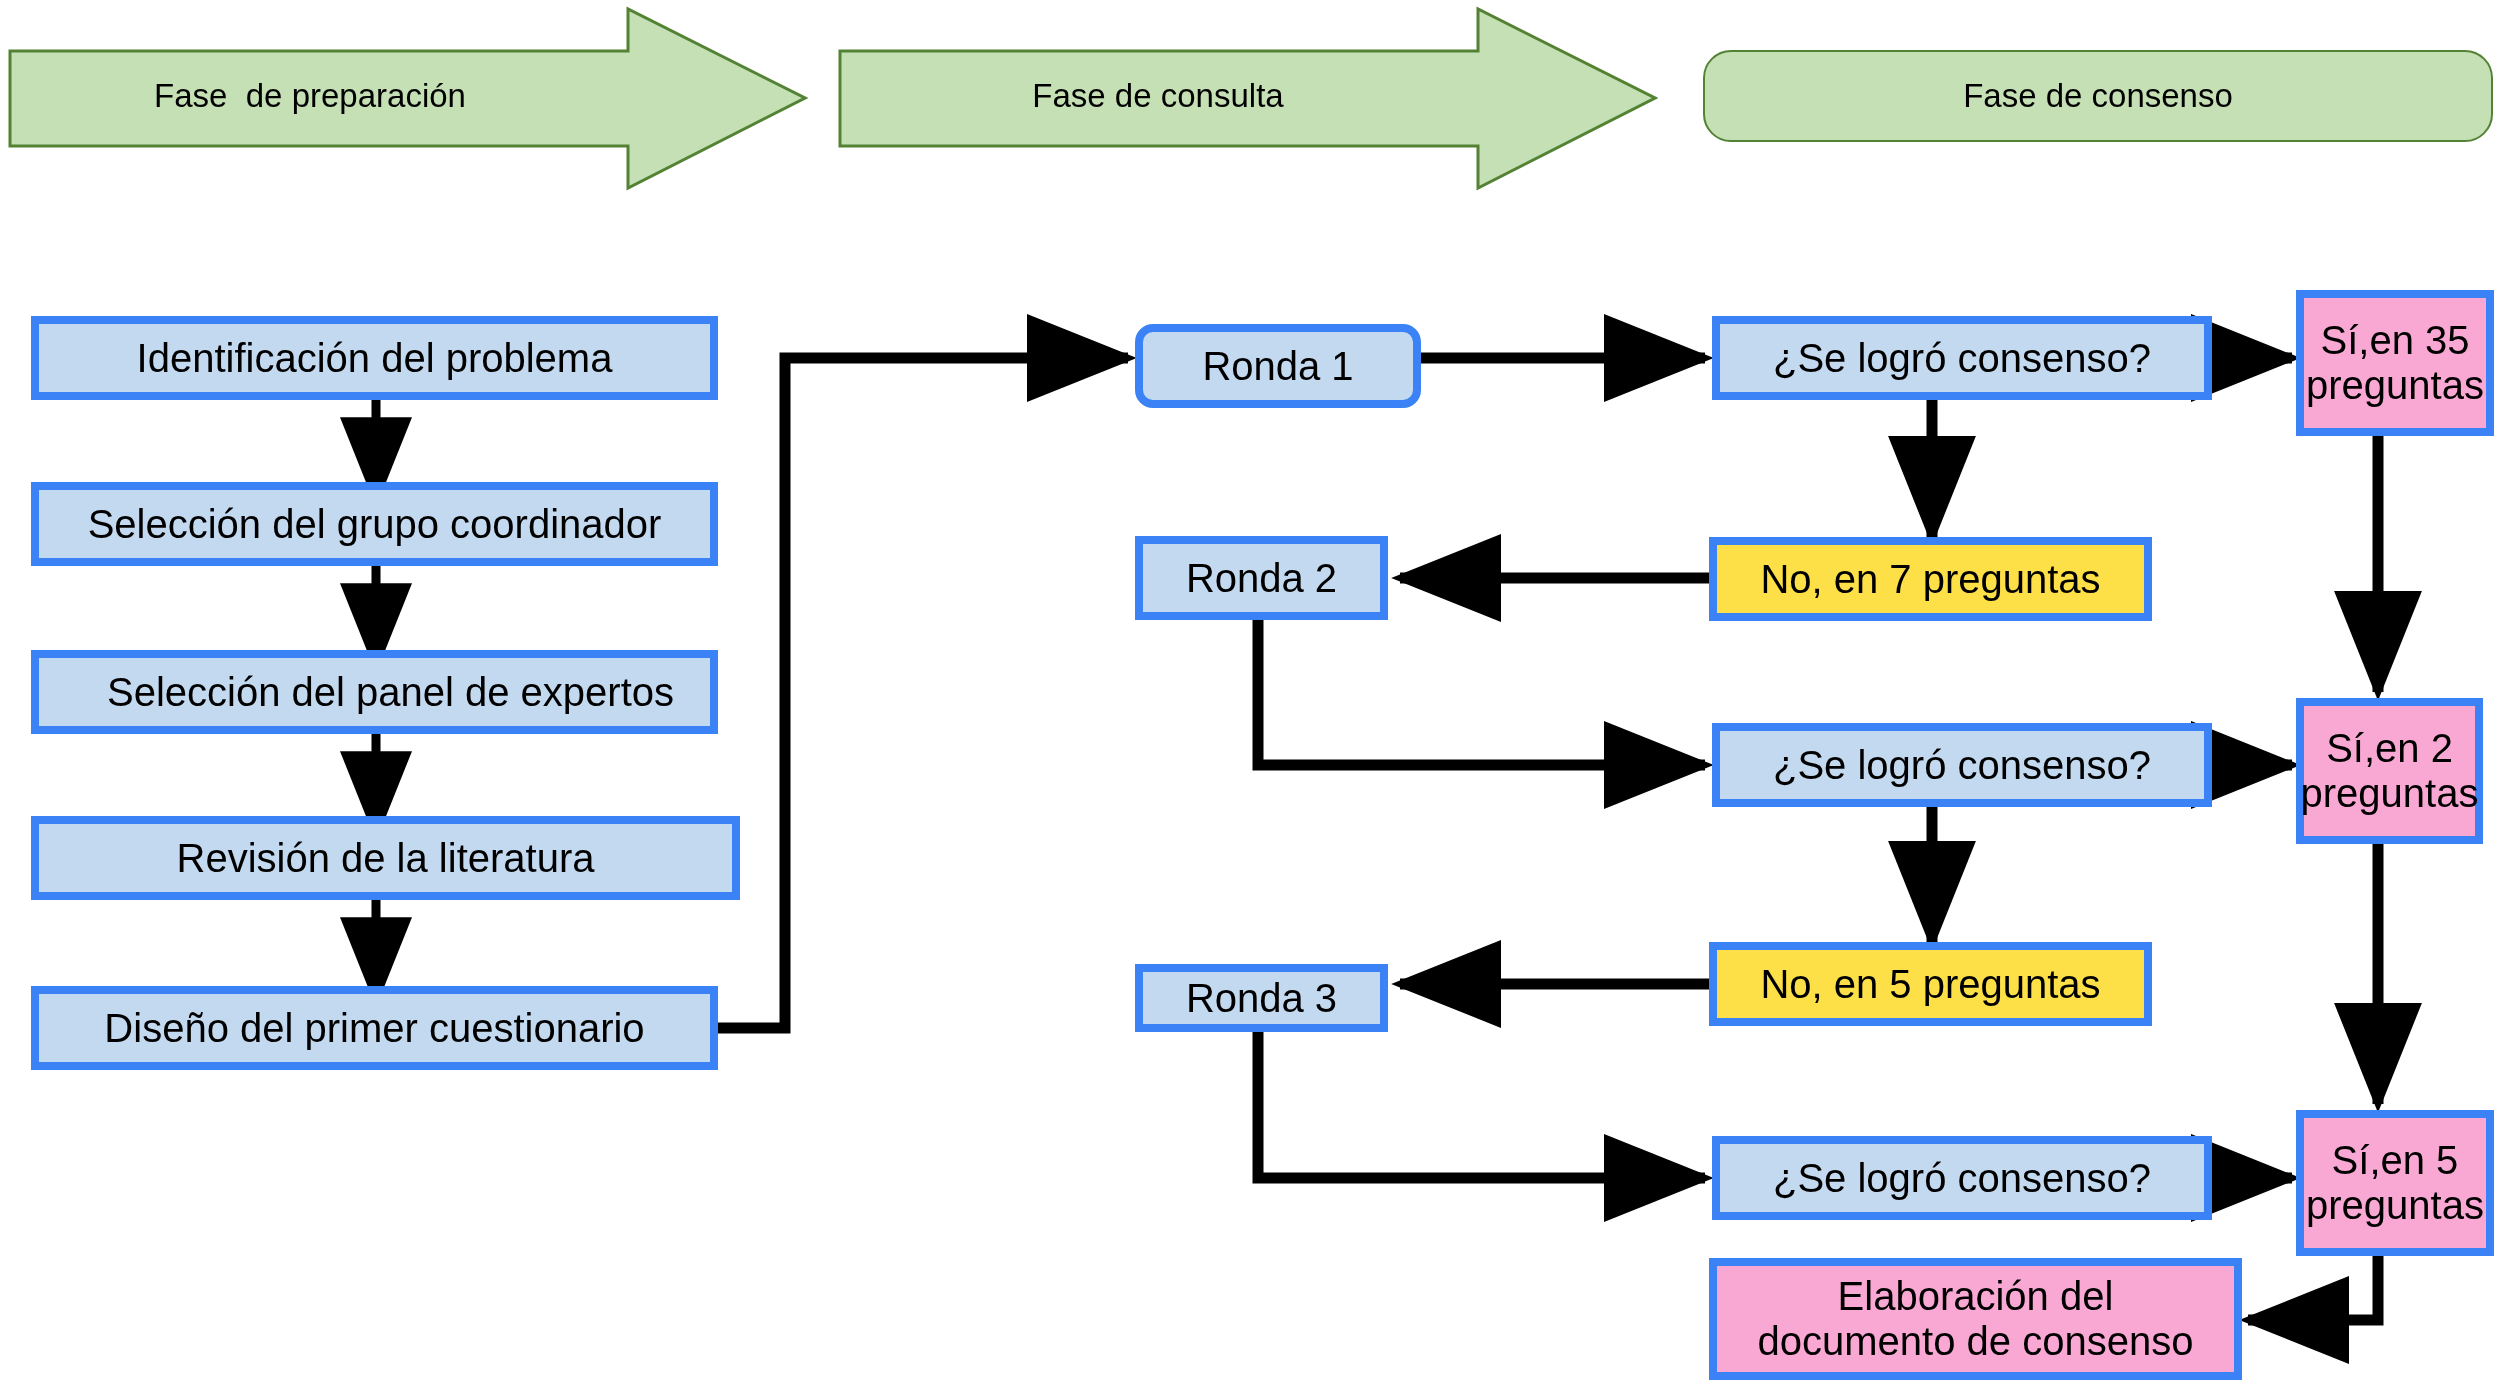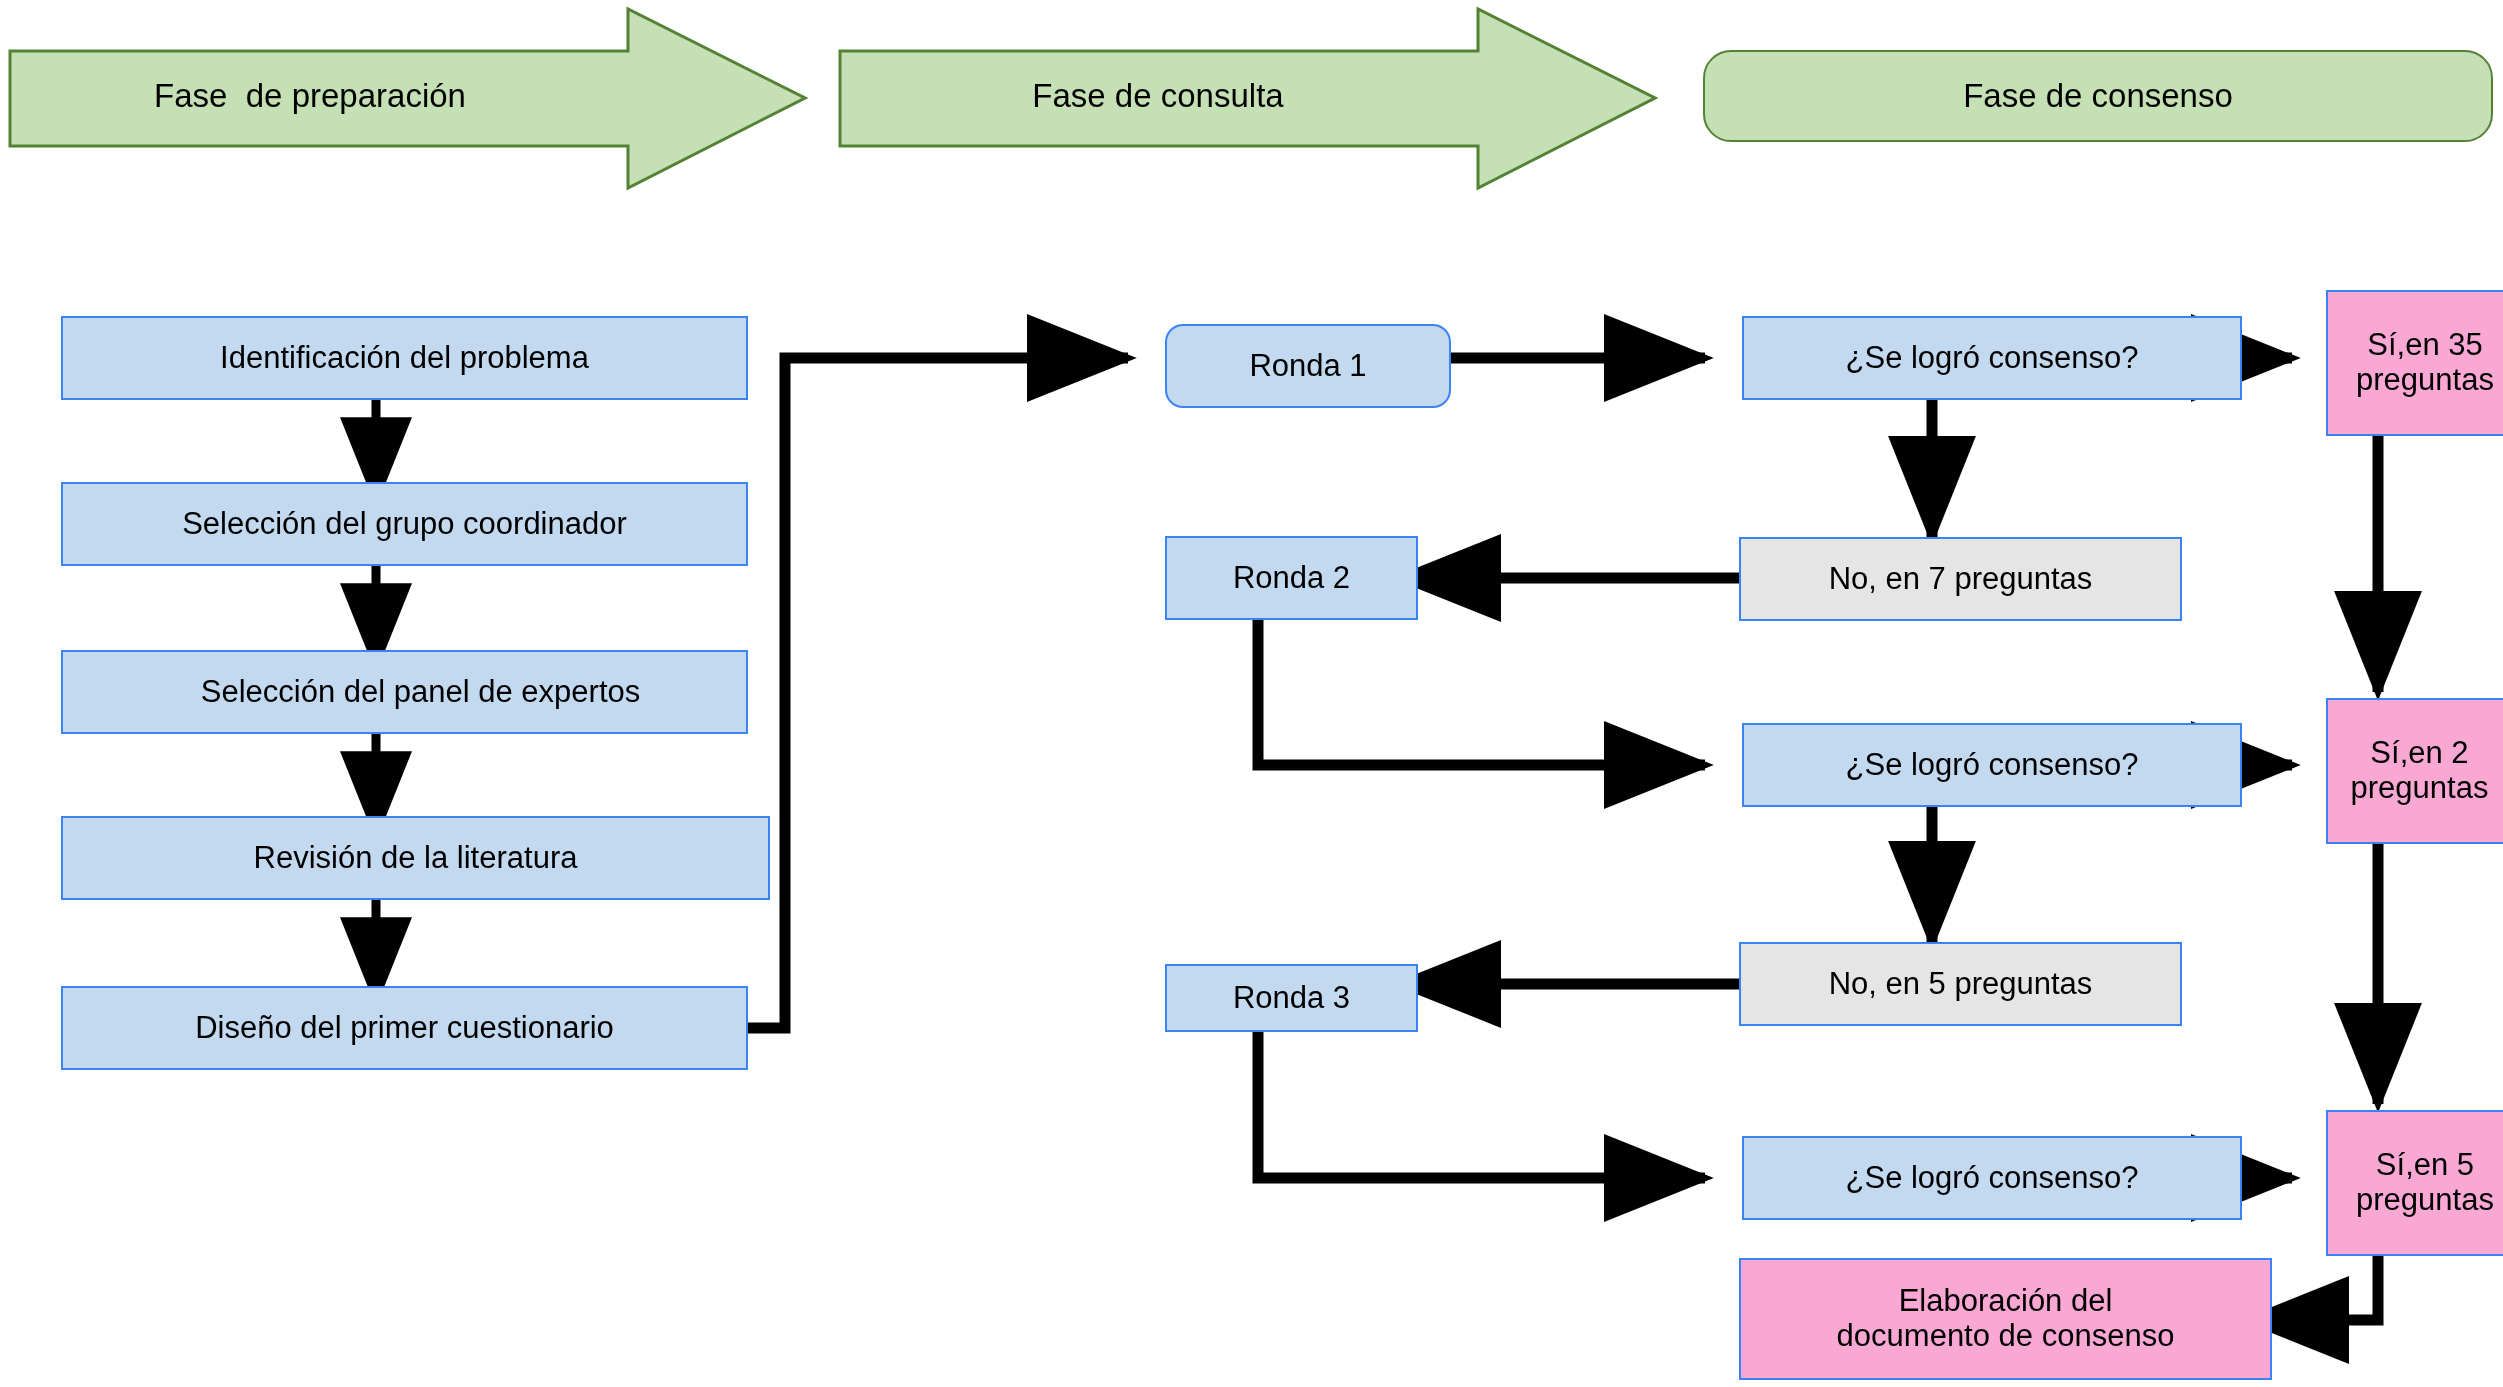--- a/index.html
+++ b/index.html
@@ -23,32 +23,31 @@
     position:absolute;
     background:#C5E0B4;
     border:2px solid #548235;
     border-radius:28px;
     box-sizing:border-box;
   }
   
   .node{
     position:absolute;
     box-sizing:border-box;
-    border:2px solid #3b82f6;
+    border:8px solid #3b82f6;
     display:flex;align-items:center;justify-content:center;
     text-align:center;
-    font-size:31px;
+    font-size:40px;
     line-height:1.12;
     color:#000000;
     white-space:pre-line;
-    margin-left:30px;
   }
   .node.blue{background:#C3D9F0;}
   .node.green{background:#f9a8d4;}
-  .node.yellow{background:#e5e5e5;}
+  .node.yellow{background:#fde047;}
   
   #wires{position:absolute;left:0;top:0;width:2503px;height:1387px;pointer-events:none;}
 </style>
 </head>
 <body>
 
 <div id="stage">
 
   <div class="phase-arrow" style="left:8px;top:6px;">
     <svg width="800" height="185" viewBox="0 0 800 185">

